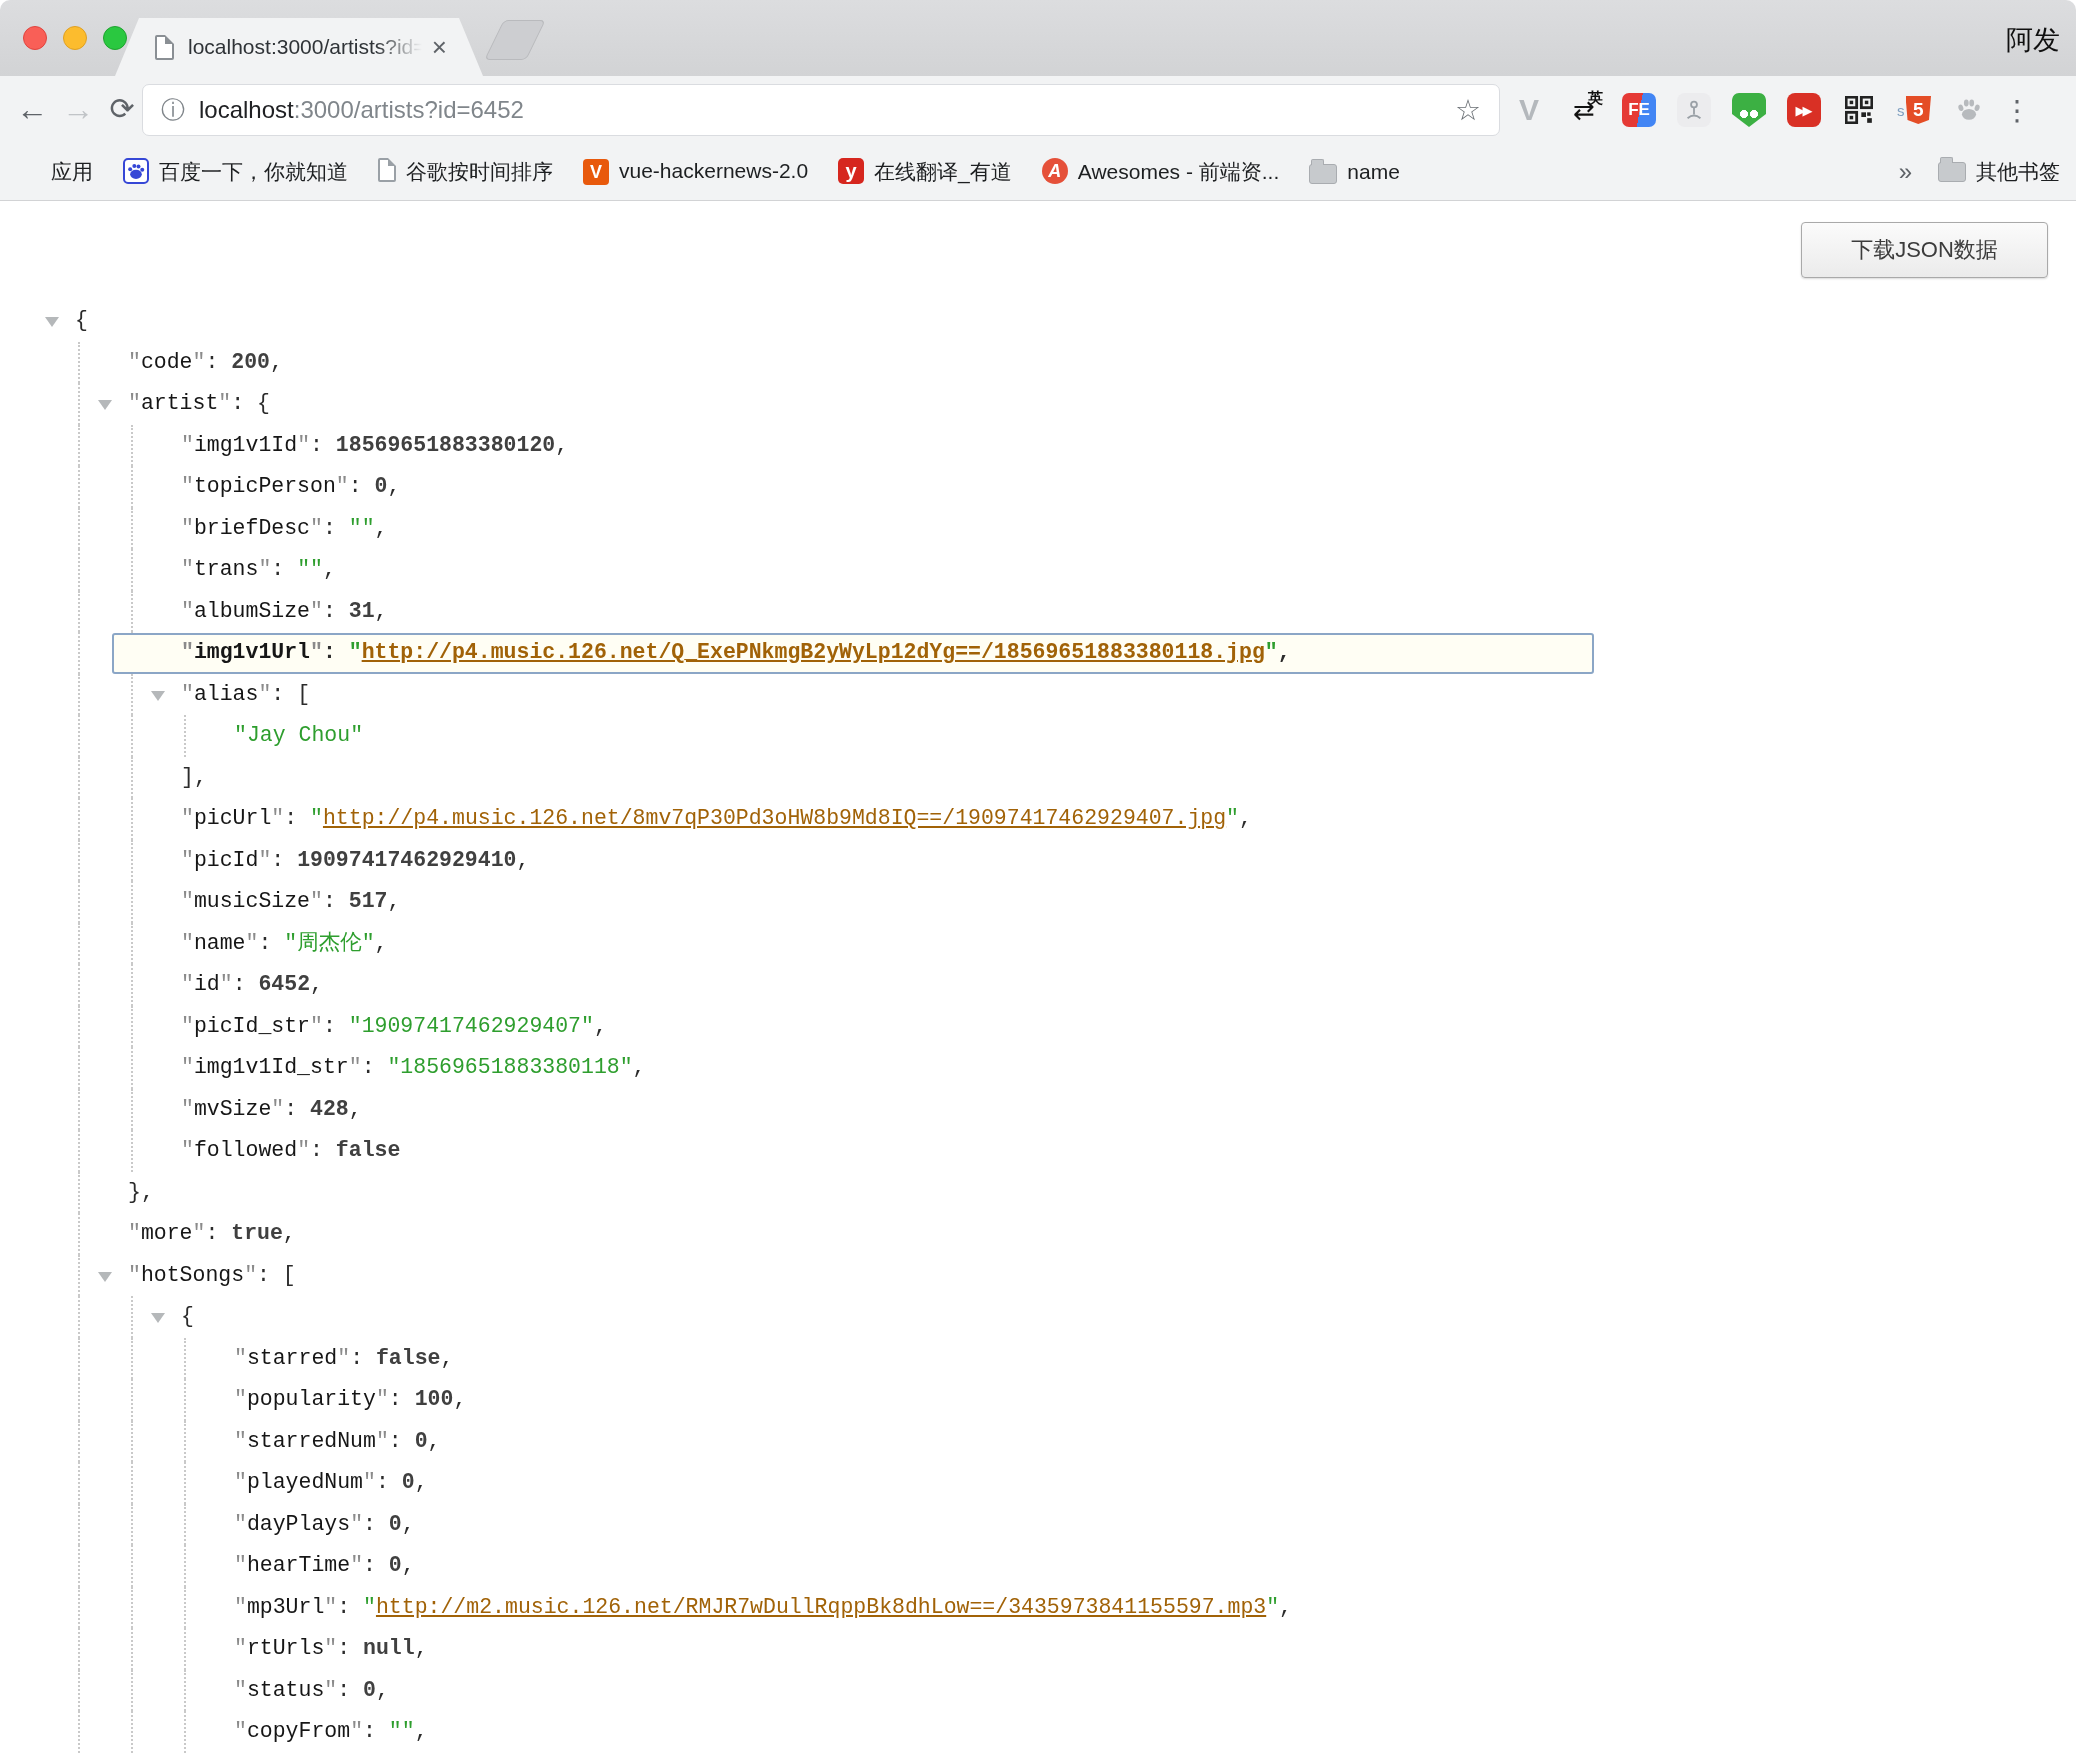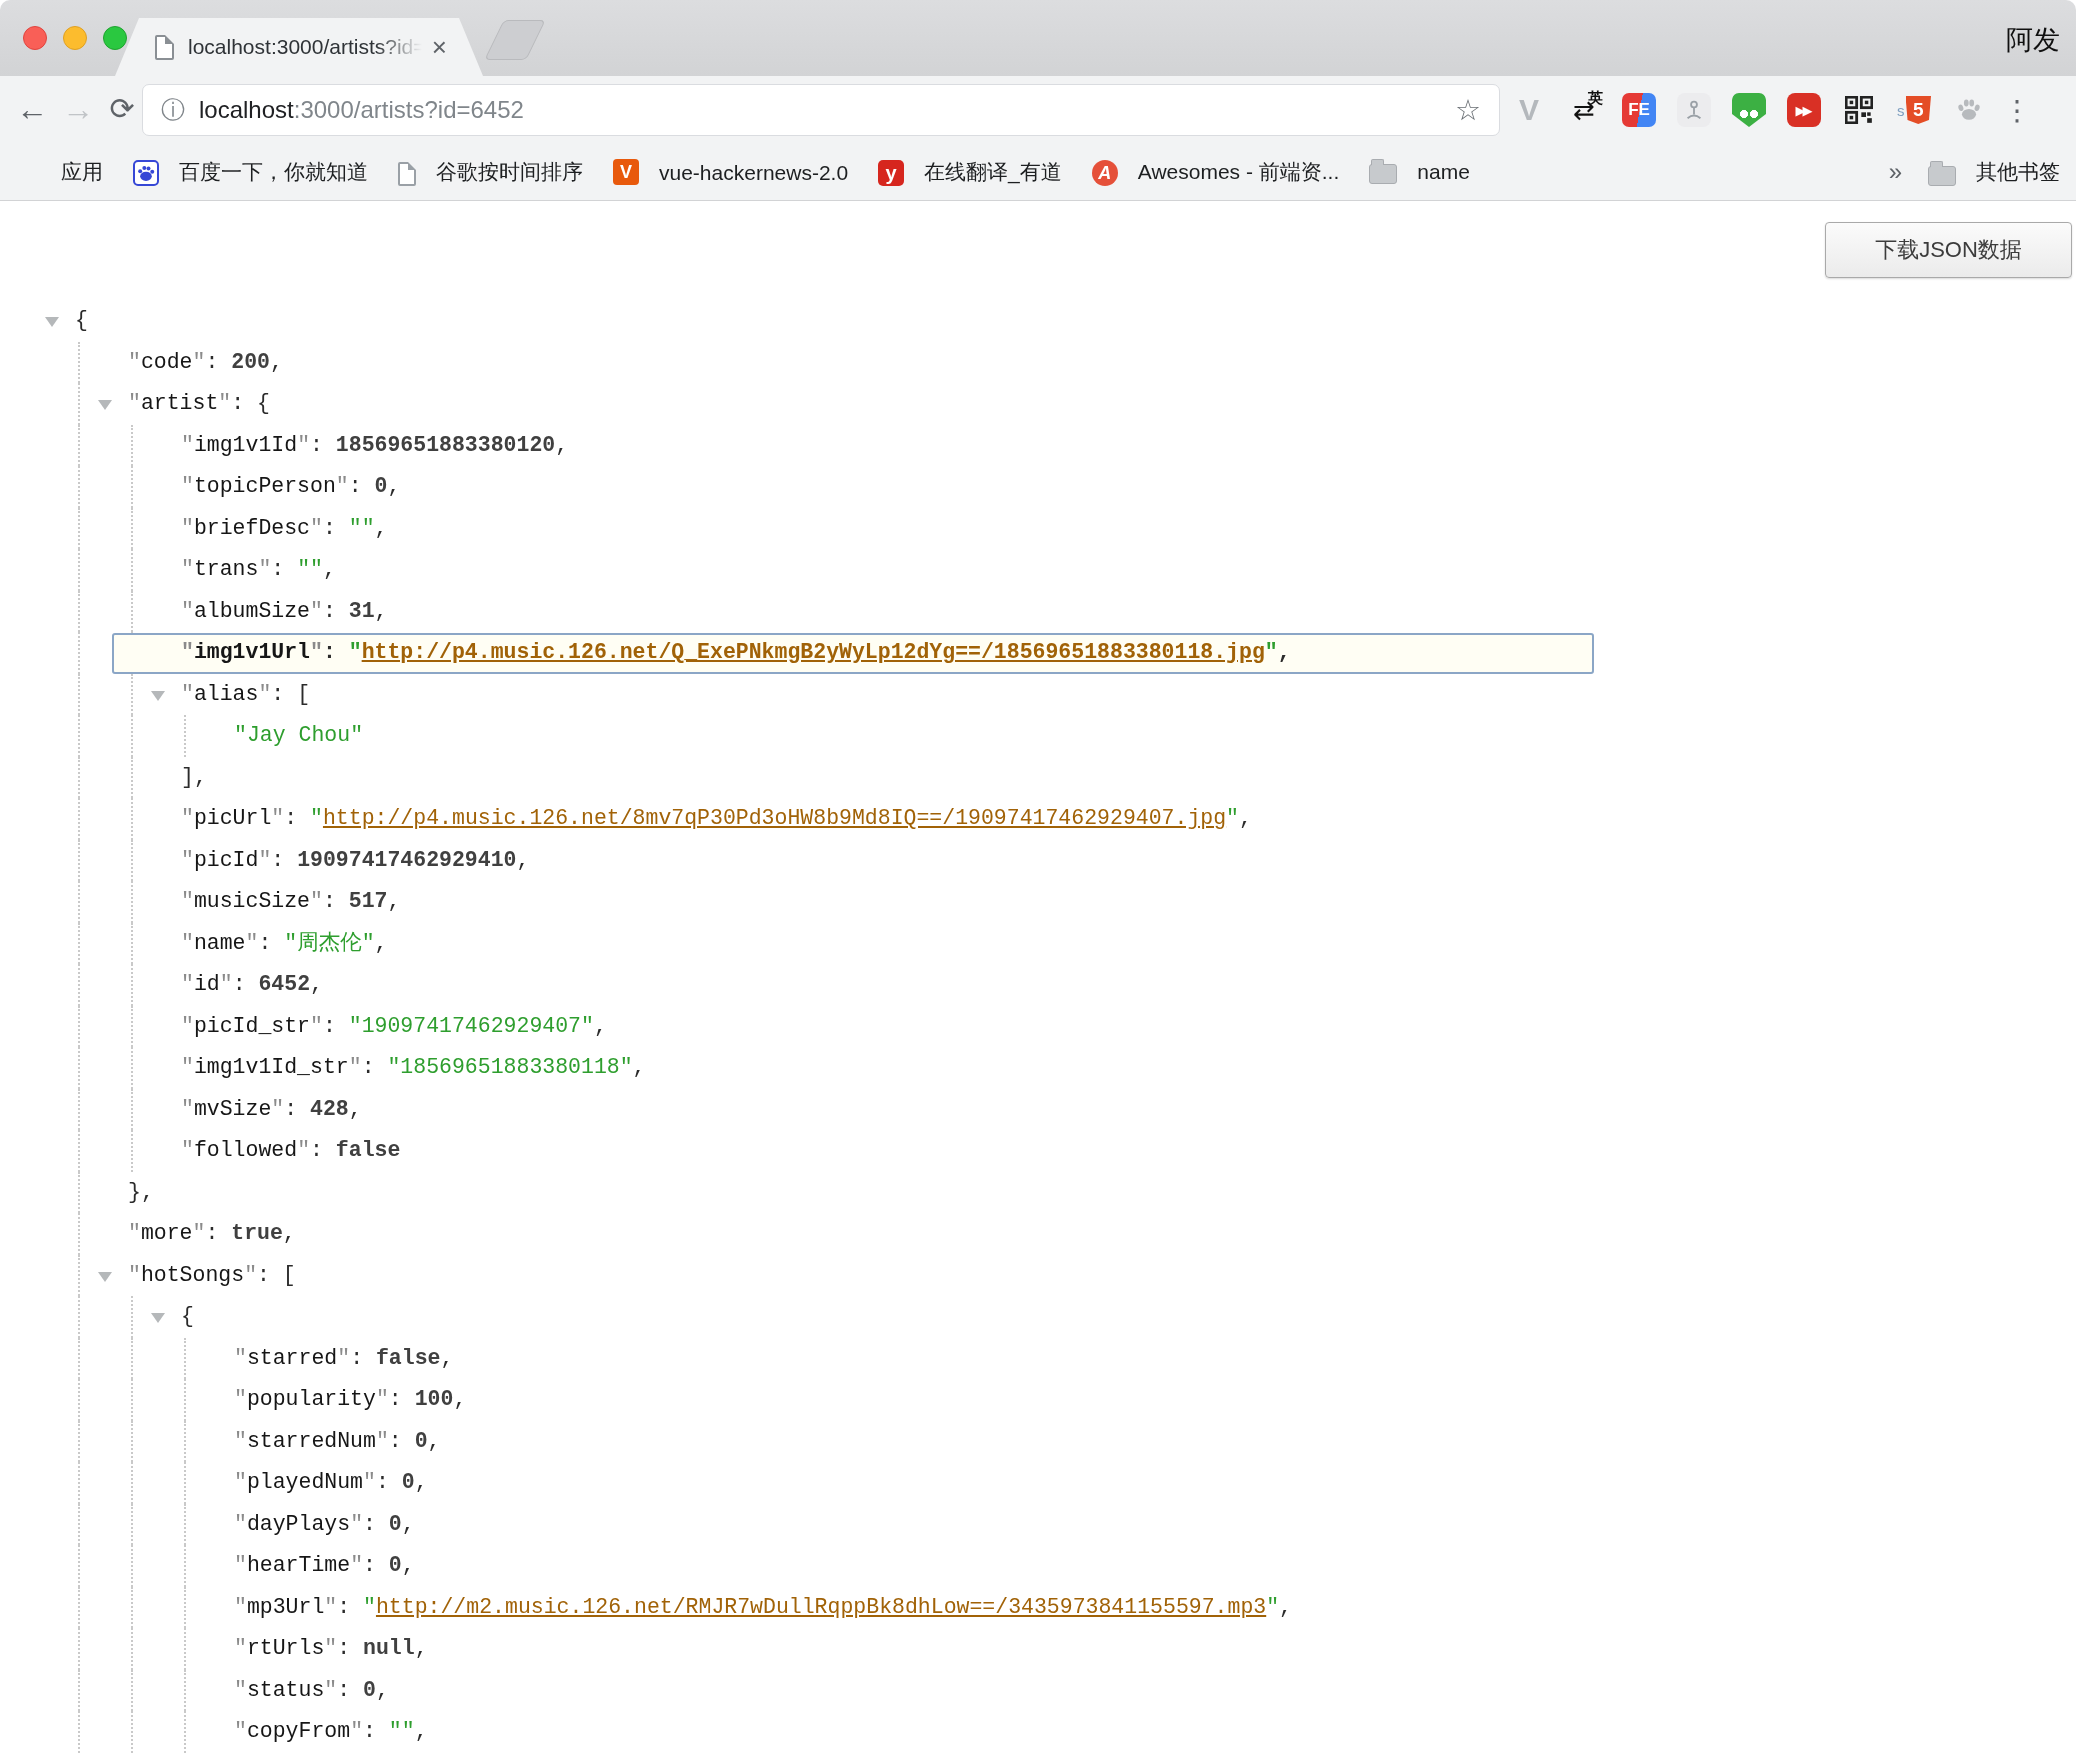--- a/index.html
+++ b/index.html
@@ -86,21 +86,21 @@
   .ext-h5 i { font-style:normal; color:#7f9fc0; font-size:15px; margin-right:1px; }
   .menu-dots { font-size:28px; color:#5f6368; letter-spacing:0; width:20px; }
 
   
   .bookmarks {
     position:absolute; top:144px; left:0; right:0; height:57px; background:#f2f3f4;
     border-bottom:1px solid #d2d3d5;
     display:flex; align-items:center; padding:0 16px; gap:30px;
     font-size:21px; color:#1d1f21; white-space:nowrap;
   }
-  .bm { display:inline-flex; align-items:flex-end; gap:20px; }
+  .bm { display:inline-flex; align-items:flex-start; gap:10px; }
   .bm-ic { width:26px; height:26px; display:inline-flex; align-items:center; justify-content:center; }
   .apps { display:grid; grid-template-columns:repeat(3,7px); grid-template-rows:repeat(3,7px); gap:2px; width:25px; height:25px; }
   .apps i { display:block; }
   .apps i:nth-child(1){background:#e8453c}.apps i:nth-child(2){background:#e8453c}.apps i:nth-child(3){background:#e8453c}
   .apps i:nth-child(4){background:#34a853}.apps i:nth-child(5){background:#4285f4}.apps i:nth-child(6){background:#f9ab00}
   .apps i:nth-child(7){background:#34a853}.apps i:nth-child(8){background:#f9ab00}.apps i:nth-child(9){background:#f9ab00}
   .baidu { border:2px solid #3647d6; border-radius:5px; background:#fff; }
   .pagedoc { width:18px; height:24px; border:2px solid #9aa0a6; border-radius:2px; background:#fff; position:relative; }
   .pagedoc::before { content:""; position:absolute; right:-2px; top:-2px;
     border-style:solid; border-width:0 8px 8px 0; border-color:transparent #f2f3f4 #9aa0a6 transparent; }
@@ -108,21 +108,21 @@
   .ydao { background:#d6261e; color:#fff; font-weight:bold; font-size:20px; border-radius:5px; }
   .awe { background:#e55039; color:#fff; font-style:italic; font-weight:bold; font-size:18px; border-radius:50%; }
   .folder { width:28px; height:20px; background:#c7cacd; border:1px solid #a9acb0; border-radius:3px; position:relative; margin-top:4px; }
   .folder::before { content:""; position:absolute; top:-6px; left:1px; width:11px; height:5px;
     background:#c7cacd; border:1px solid #a9acb0; border-bottom:none; border-radius:2px 2px 0 0; }
   .bm-right { margin-left:auto; display:inline-flex; align-items:center; gap:26px; }
   .chevrons { color:#5f6368; font-size:24px; }
 
   
   .page { position:absolute; top:202px; left:0; right:0; bottom:0; background:#fff; }
-  .controls { position:absolute; top:20px; right:4px; display:flex; gap:23px; }
+  .controls { position:absolute; top:20px; right:28px; display:flex; gap:23px; }
   .btn {
     height:56px; display:flex; align-items:center; justify-content:center;
     font-size:22px; color:#3c3c3c; border:1px solid #a9a9a9;
     background:linear-gradient(#fbfbfb,#ebebeb); border-radius:4px;
     box-shadow:0 1px 2px rgba(0,0,0,.15);
   }
   .btn-download { width:247px; }
   .btn-group { display:flex; }
   .btn-format { width:156px; border-radius:4px 0 0 4px; background:#d9dadb; box-shadow:none; }
   .btn-collapse { width:163px; border-radius:0 4px 4px 0; border-left:none; }

